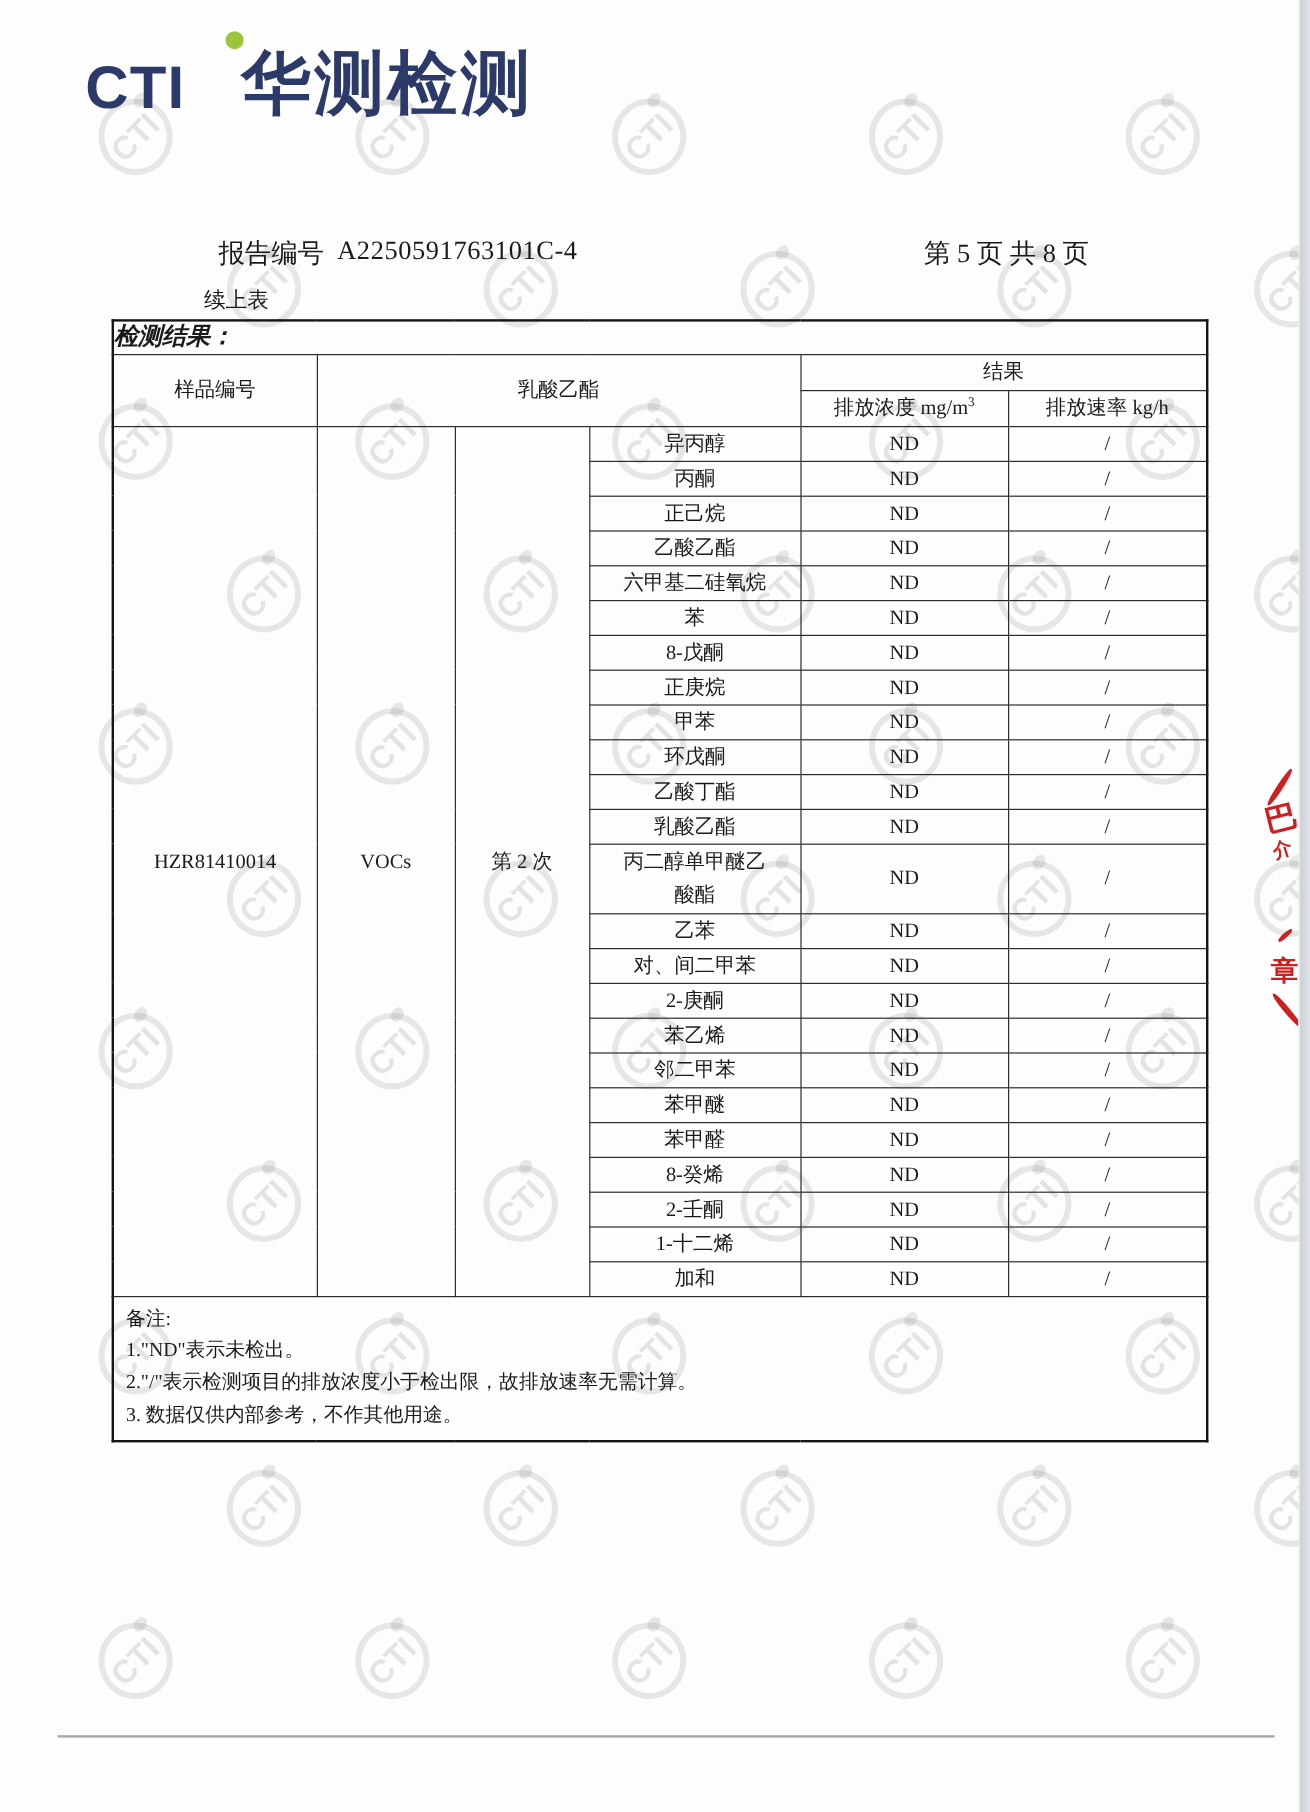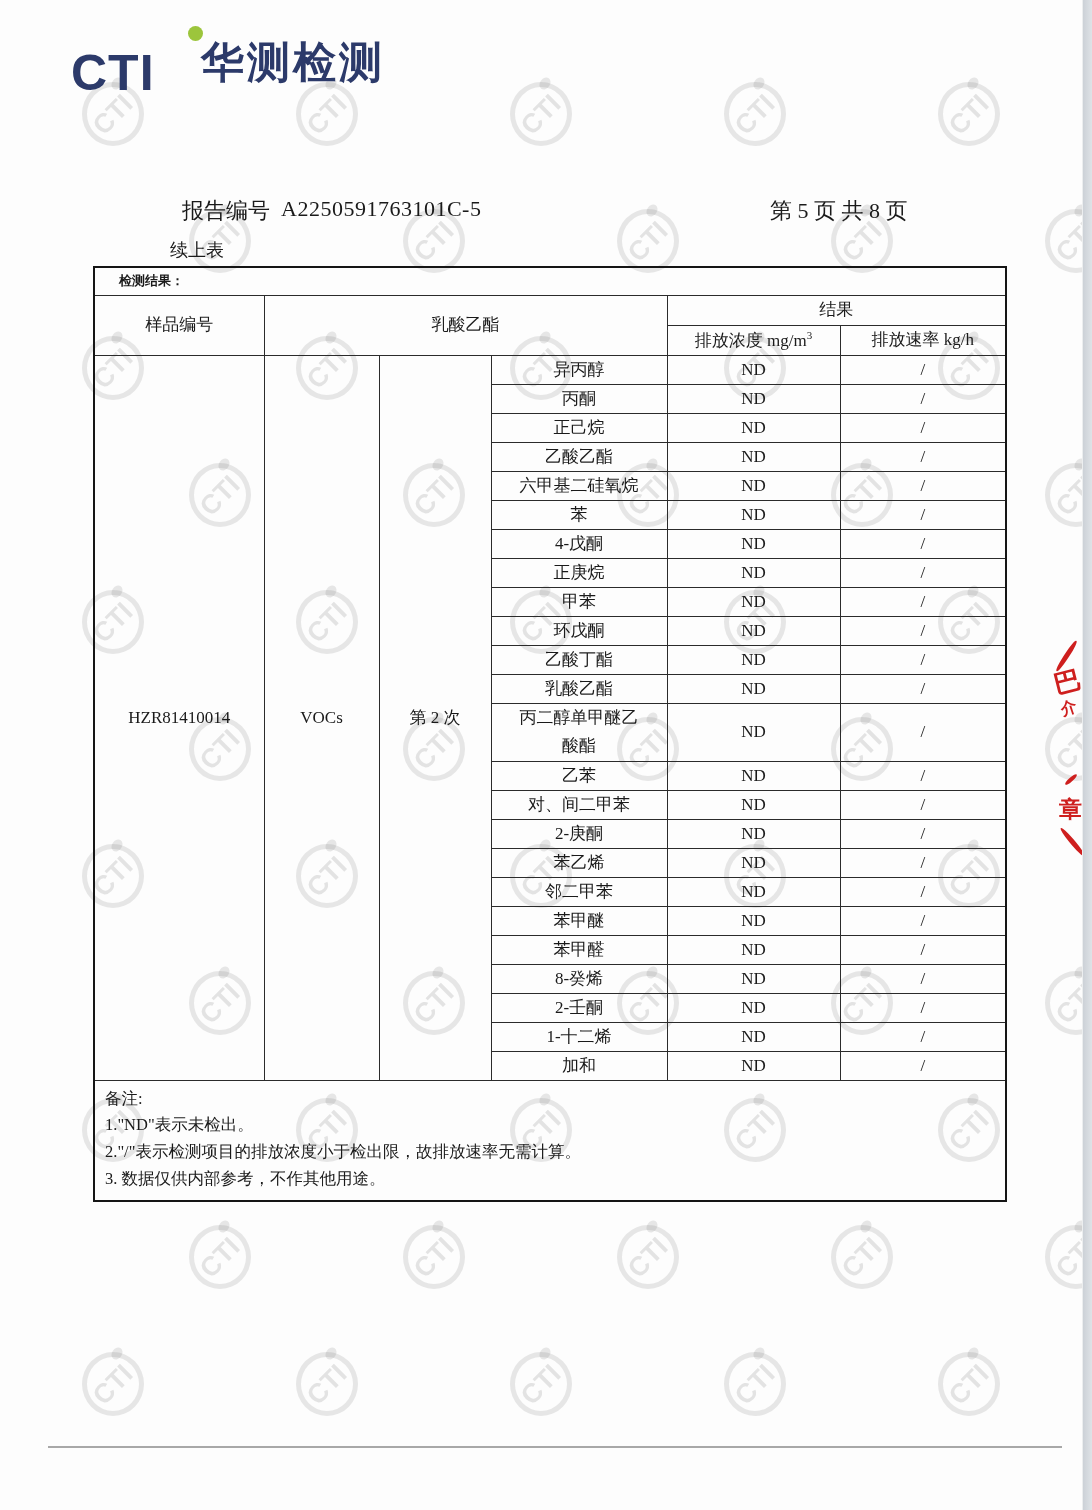--- a/index.html
+++ b/index.html
@@ -38,21 +38,21 @@
     font-family:"Liberation Sans","DejaVu Sans",sans-serif;
     font-weight:800; font-size:50px; line-height:1; letter-spacing:1px;
     color:#2c3a6a;
   }
   .logo-dot {
     position:absolute; left:133px; top:2px; width:15px; height:15px;
     border-radius:50%; background:#9cc53c;
   }
   .logo-cn {
     position:absolute; left:146px; top:17px;
-    font-weight:700; font-size:43px; line-height:1; letter-spacing:3px;
+    font-weight:700; font-size:58px; line-height:1; letter-spacing:3px;
     color:#2c3a6a;
     font-family:Liberation Sans, sans-serif;
   }
   
   .doc-title {
     position:absolute; top:112px; left:0; width:100%;
     text-align:center; font-size:40px; font-weight:600;
     letter-spacing:12px; word-spacing:10px;
   }
   .report-line { position:absolute; top:196px; left:0; width:100%; height:26px; font-size:22px; }
@@ -61,21 +61,21 @@
   .page-info { position:absolute; left:770px; }
   .continued { position:absolute; top:238px; left:170px; font-size:18px; }
   
   .tbl {
     position:absolute; left:93px; top:266px; width:912px;
     border-collapse:collapse; table-layout:fixed;
     font-size:17px; background:transparent;
   }
   .tbl td { border:1px solid #2b2b2b; text-align:center; vertical-align:middle; padding:0; line-height:1.25; }
   .tbl { border:2px solid #151515; }
-  .tbl td.section { height:28px; text-align:left; padding-left:24px; font-weight:bold; font-size:13px; }
+  .tbl td.section { height:28px; text-align:left; padding-left:0; font-weight:bold; font-size:20px;font-style:italic; }
   .tbl td.h { height:30px; }
   .tbl td.data { height:29px; }
   .tbl tr.tall td.data { height:58px; }
   .wrap-narrow { display:inline-block; width:7.3em; line-height:1.65; }
   sup { font-size:11px; vertical-align:super; }
   .tbl td.notes-cell { text-align:left; padding:5px 10px 8px 10px; font-size:16.5px; line-height:1.62; vertical-align:top; }
   .notes-line { display:block; }
   
   .stamp {
     position:absolute; left:1048px; top:636px; width:34px; height:222px;
@@ -390,21 +390,21 @@
 
     <div class="logo">
       <span class="logo-cti">CTI</span>
       <span class="logo-dot"></span>
       <span class="logo-cn">华测检测</span>
     </div>
 
 
     <div class="report-line">
       <span class="report-label">报告编号</span>
-      <span class="report-no">A2250591763101C-5</span>
+      <span class="report-no">A2250591763101C-4</span>
       <span class="page-info">第 5 页 共 8 页</span>
     </div>
 
     <div class="continued">续上表</div>
 
     <table class="tbl">
       <colgroup>
         <col style="width:170px">
           <col style="width:115px">
           <col style="width:112px">
@@ -454,21 +454,21 @@
             <td class="data">六甲基二硅氧烷</td>
             <td class="data">ND</td>
             <td class="data">/</td>
           </tr>
           <tr>
             <td class="data">苯</td>
             <td class="data">ND</td>
             <td class="data">/</td>
           </tr>
           <tr>
-            <td class="data">4-戊酮</td>
+            <td class="data">8-戊酮</td>
             <td class="data">ND</td>
             <td class="data">/</td>
           </tr>
           <tr>
             <td class="data">正庚烷</td>
             <td class="data">ND</td>
             <td class="data">/</td>
           </tr>
           <tr>
             <td class="data">甲苯</td>

